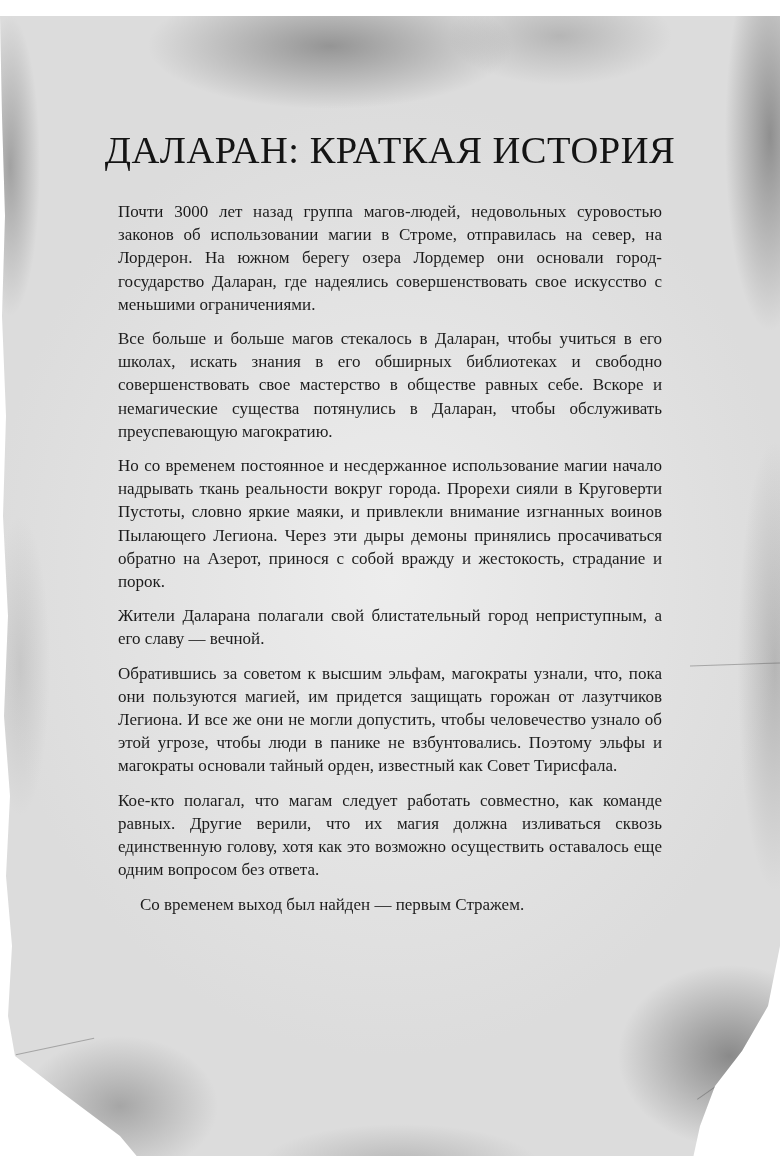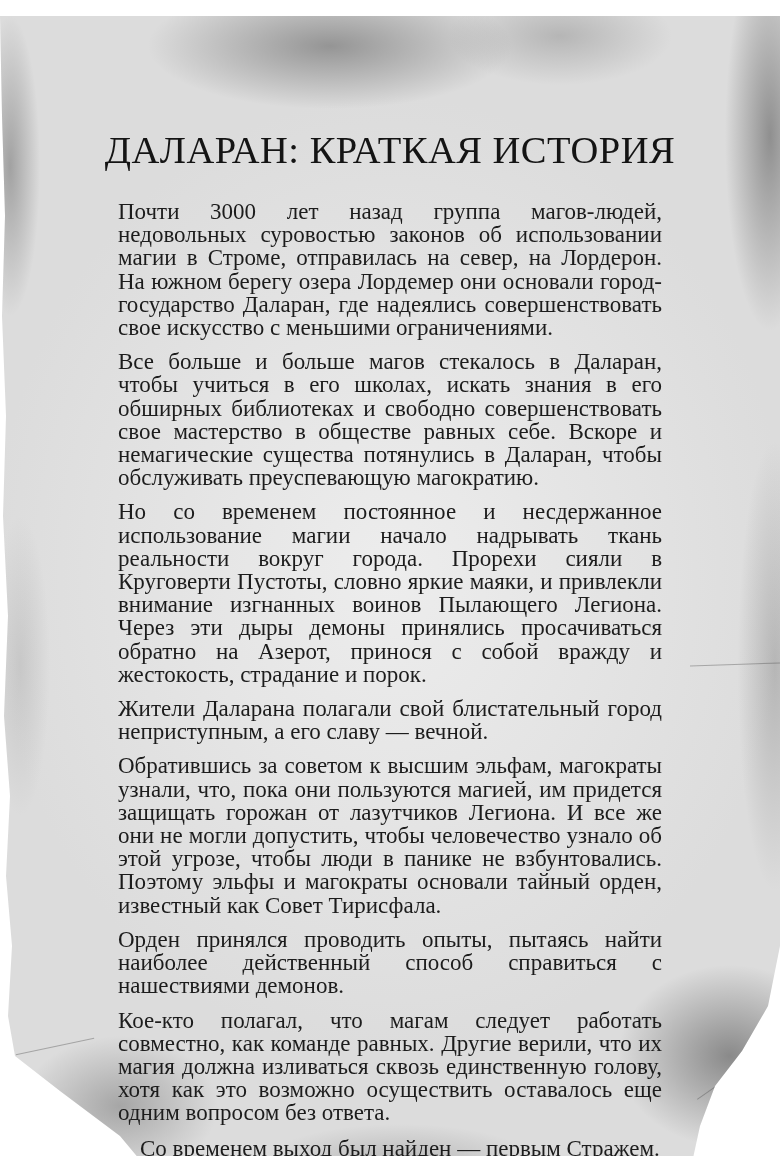--- a/index.html
+++ b/index.html
@@ -63,21 +63,21 @@
       font-weight: normal;
       font-size: 38.5px;
       letter-spacing: 0.5px;
       line-height: 52px;
       height: 76px;
       color: #141414;
     }
     .para {
       margin: 0 0 11px 0;
       font-family: "Liberation Serif", "DejaVu Serif", serif;
-      font-size: 23px;
+      font-size: 17px;
       line-height: 23.2px;
       text-align: justify;
       text-align-last: left;
       hyphens: manual;
     }
     .para.last {
       text-indent: 22px;
       margin-top: 12px;
     }
   </style>
@@ -91,17 +91,16 @@
     <div class="crease" style="left:690px; top:1060px; width:80px; transform:rotate(-35deg);"></div>
   </div>
 
   <div class="content">
     <h1 class="title">ДАЛАРАН: КРАТКАЯ ИСТОРИЯ</h1>
     <p class="para">Почти 3000 лет назад группа магов-людей, недовольных суровостью законов об использовании магии в Строме, отправилась на север, на Лордерон. На южном берегу озера Лордемер они основали город-государство Даларан, где надеялись совершенствовать свое искусство с меньшими ограничениями.</p>
     <p class="para">Все больше и больше магов стекалось в Даларан, чтобы учиться в его школах, искать знания в его обширных библиотеках и свободно совершенствовать свое мастерство в обществе равных себе. Вскоре и немагические существа потянулись в Даларан, чтобы обслуживать преуспевающую магократию.</p>
     <p class="para">Но со временем постоянное и несдержанное использование магии начало надрывать ткань реальности вокруг города. Прорехи сияли в Круговерти Пустоты, словно яркие маяки, и привлекли внимание изгнанных воинов Пылающего Легиона. Через эти дыры демоны принялись просачиваться обратно на Азерот, принося с собой вражду и жестокость, страдание и порок.</p>
     <p class="para">Жители Даларана полагали свой блистательный город неприступным, а его славу — вечной.</p>
     <p class="para">Обратившись за советом к высшим эльфам, магократы узнали, что, пока они пользуются магией, им придется защищать горожан от лазутчиков Легиона. И все же они не могли допустить, чтобы человечество узнало об этой угрозе, чтобы люди в панике не взбунтовались. Поэтому эльфы и магократы основали тайный орден, известный как Совет Тирисфала.</p>
-    <p class="para">Орден принялся проводить опыты, пытаясь найти наиболее действенный способ справиться с нашествиями демонов.</p>
     <p class="para">Кое-кто полагал, что магам следует работать совместно, как команде равных. Другие верили, что их магия должна изливаться сквозь единственную голову, хотя как это возможно осуществить оставалось еще одним вопросом без ответа.</p>
     <p class="para last">Со временем выход был найден — первым Стражем.</p>
   </div>
 </div>
 
 </body></html>

